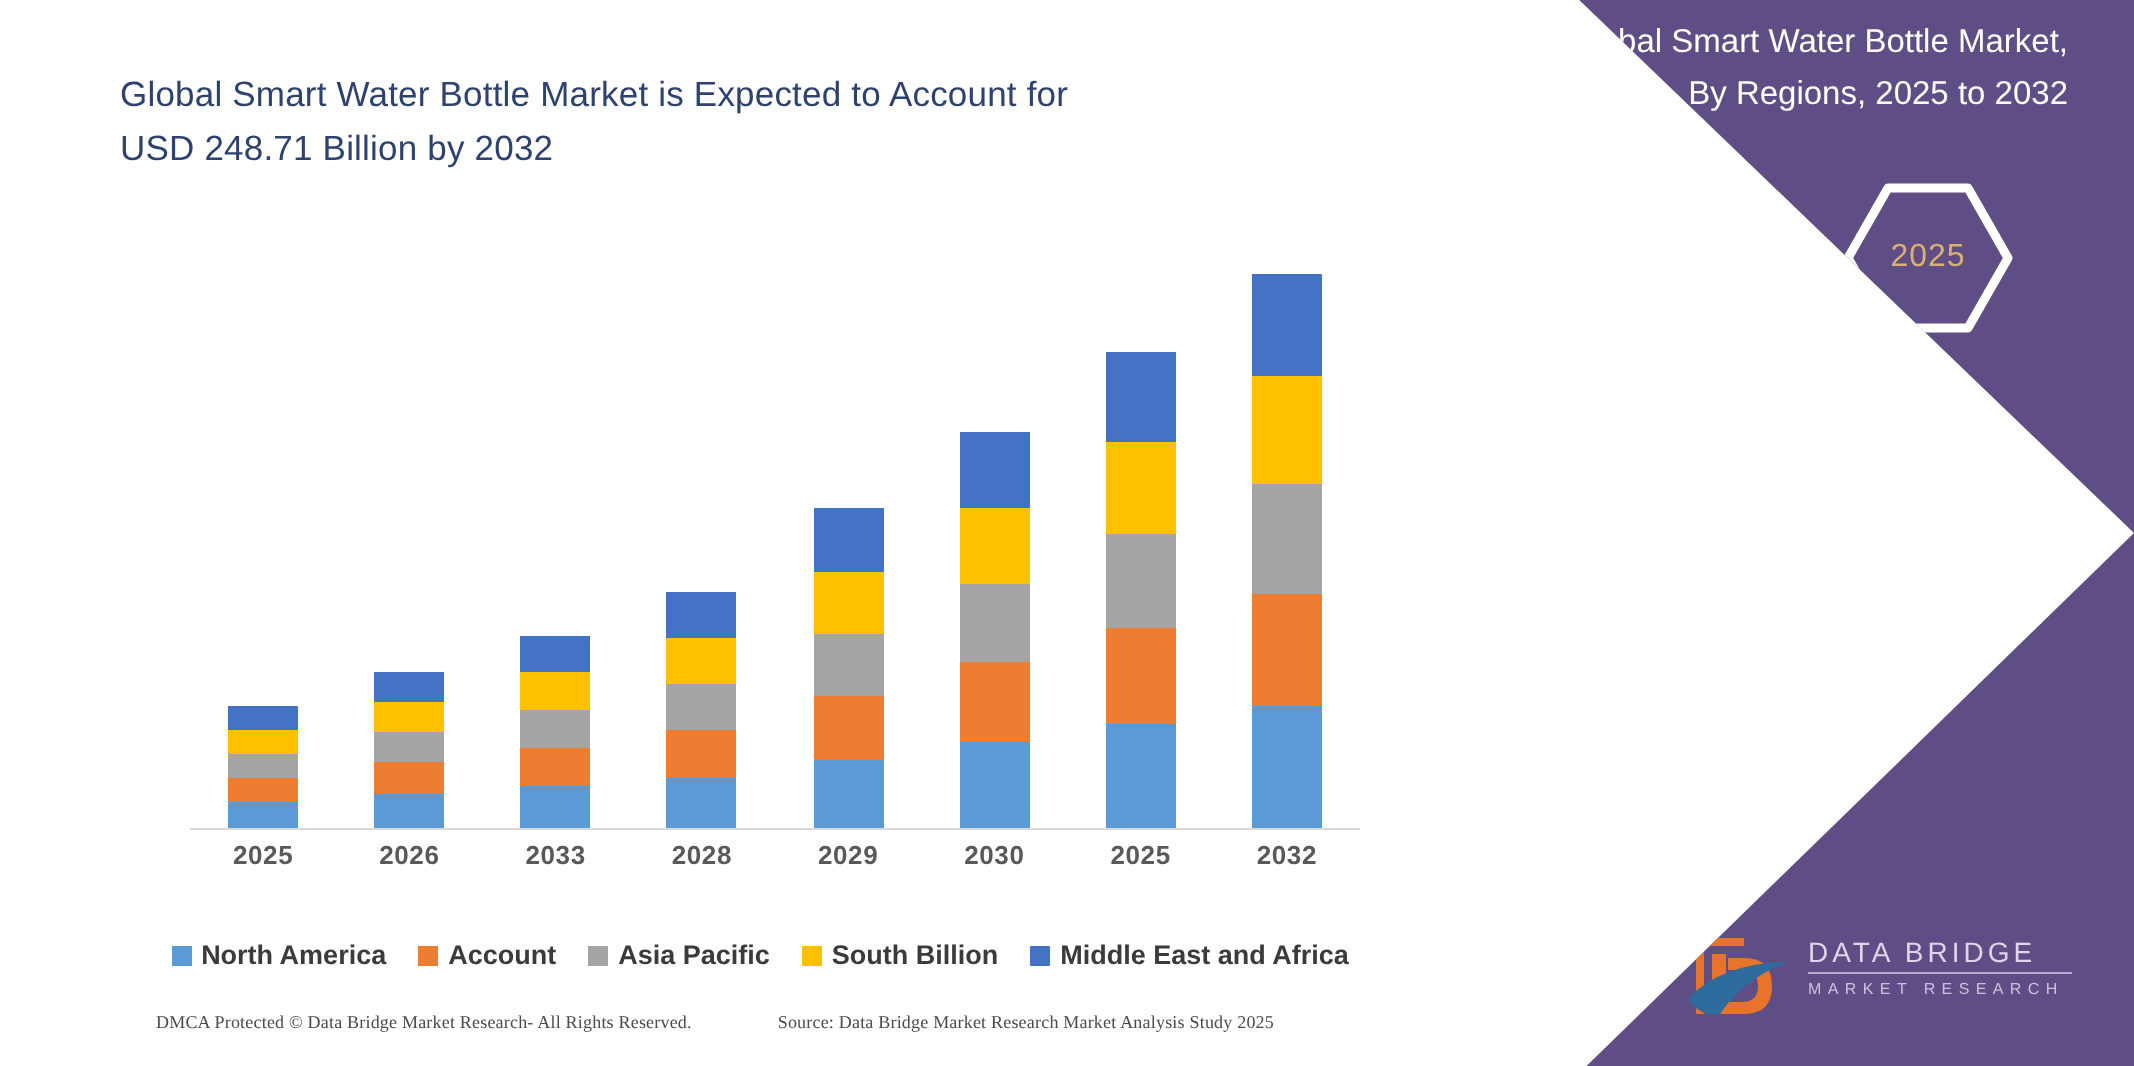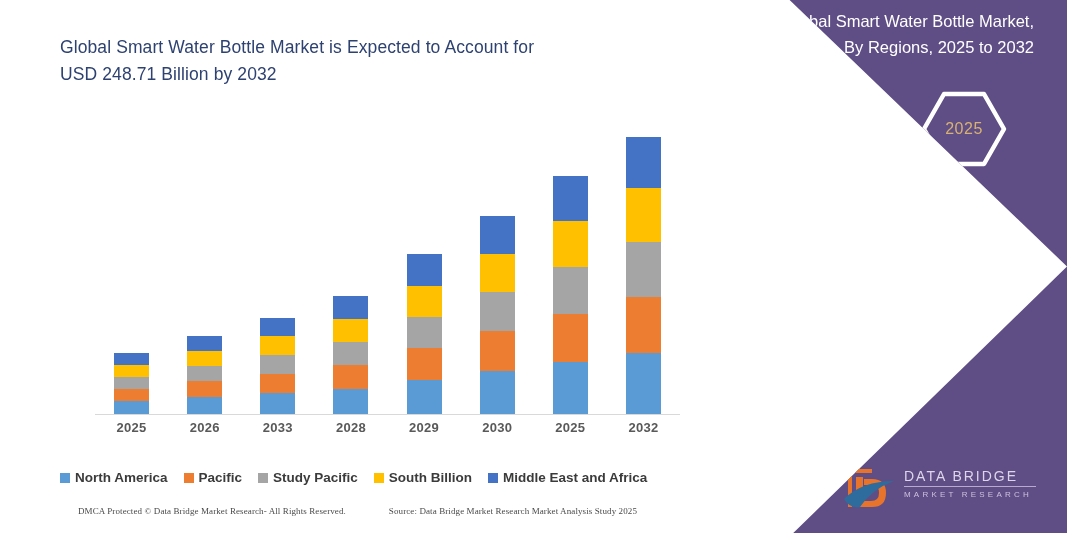--- a/index.html
+++ b/index.html
@@ -79,20 +79,21 @@
     font-weight: bold;
     color: #595959;
     letter-spacing: .3px;
   }
 
   .legend {
     position: absolute;
     left: 60px; top: 470px;
     width: 640px;
     display: flex;
+    justify-content: center;
     align-items: center;
     gap: 16px;
   }
   .legend-item {
     display: flex;
     align-items: center;
     gap: 5px;
     font-size: 13.5px;
     font-weight: bold;
     color: #3b3b3b;
@@ -293,25 +294,25 @@
         <div class="x-label">2032</div>
       </div>
 
     <div class="legend" id="legend-root">
         <div class="legend-item">
           <span class="swatch" style="background: rgb(91, 155, 213);"></span>
           <span>North America</span>
         </div>
         <div class="legend-item">
           <span class="swatch" style="background: rgb(237, 125, 49);"></span>
-          <span>Pacific</span>
+          <span>Account</span>
         </div>
         <div class="legend-item">
           <span class="swatch" style="background: rgb(165, 165, 165);"></span>
-          <span>Study Pacific</span>
+          <span>Asia Pacific</span>
         </div>
         <div class="legend-item">
           <span class="swatch" style="background: rgb(255, 192, 0);"></span>
           <span>South Billion</span>
         </div>
         <div class="legend-item">
           <span class="swatch" style="background: rgb(68, 114, 196);"></span>
           <span>Middle East and Africa</span>
         </div>
       </div>

